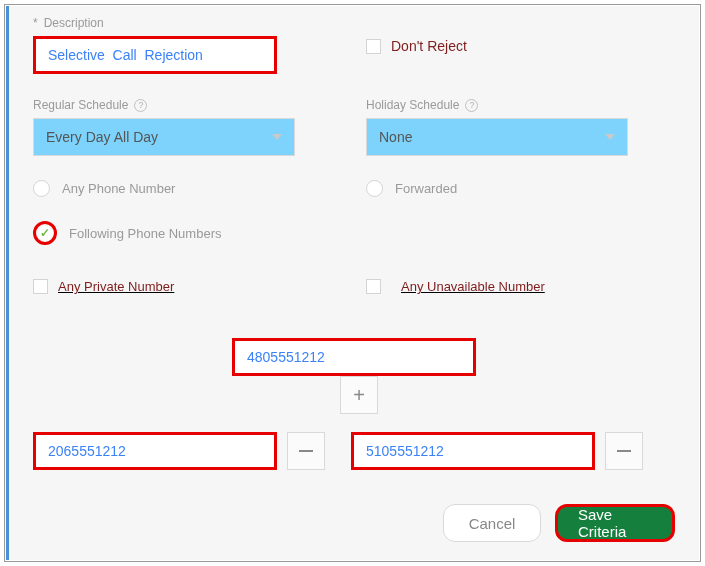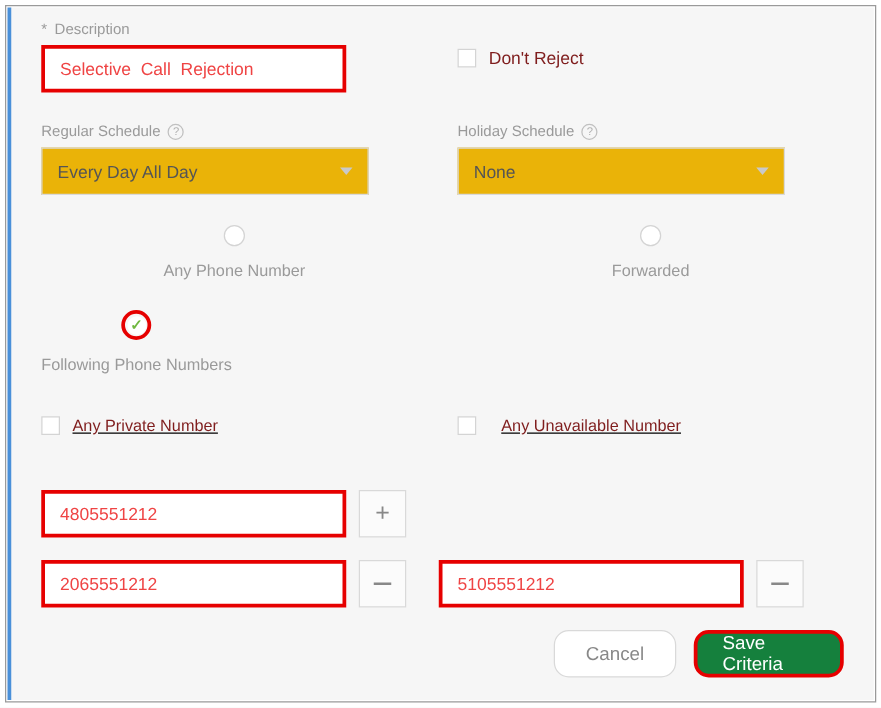--- a/index.html
+++ b/index.html
@@ -46,27 +46,27 @@
       align-items: center;
       justify-content: center;
     }
     .text-input {
       width: 244px;
       height: 38px;
       border: 1px solid #d9d9d9;
       background: #fff;
       padding: 0 12px;
       font-size: 14px;
-      color: #ef4444;
+      color: #3b82f6;
     }
     .select {
       width: 262px;
       height: 38px;
       border: 1px solid #d9d9d9;
-      background: #eab308;
+      background: #7dd3fc;
       padding: 0 12px;
       font-size: 14px;
       color: #555;
       display: flex;
       align-items: center;
       justify-content: space-between;
     }
     .select .caret {
       width: 0; height: 0;
       border-left: 5px solid transparent;
@@ -84,21 +84,20 @@
       width: 15px; height: 15px;
       border: 1px solid #d4d4d4;
       background: #fff;
     }
     .radio-row {
       display: flex;
       align-items: center;
       gap: 12px;
       font-size: 13px;
       color: #9a9a9a;
-      flex-direction: column;
     }
     .radio {
       width: 17px; height: 17px;
       border: 1px solid #d4d4d4;
       border-radius: 50%;
       background: #fff;
       display: inline-flex;
       align-items: center;
       justify-content: center;
     }
@@ -236,21 +235,21 @@
         </div>
       </div>
       <div class="col" style="padding-left:24px;">
         <div class="checkbox-row" style="font-size:13px;gap:20px;">
           <span class="checkbox"></span>
           <span>Any Unavailable Number</span>
         </div>
       </div>
     </div>
 
-    <div class="row gap-top-xl" style="align-items:center;">
+    <div class="row gap-top-xl" style="align-items:center;flex-direction:column;">
       <input class="text-input hl-red" type="text" value="4805551212" style="">
       <span class="sqbtn">
         <span>+</span>
       </span>
     </div>
 
     <div class="row" style="align-items:center; margin-top:18px;">
       <input class="text-input hl-red" type="text" value="2065551212" style="">
       <span class="sqbtn">
         <span class="minus-line"></span>

